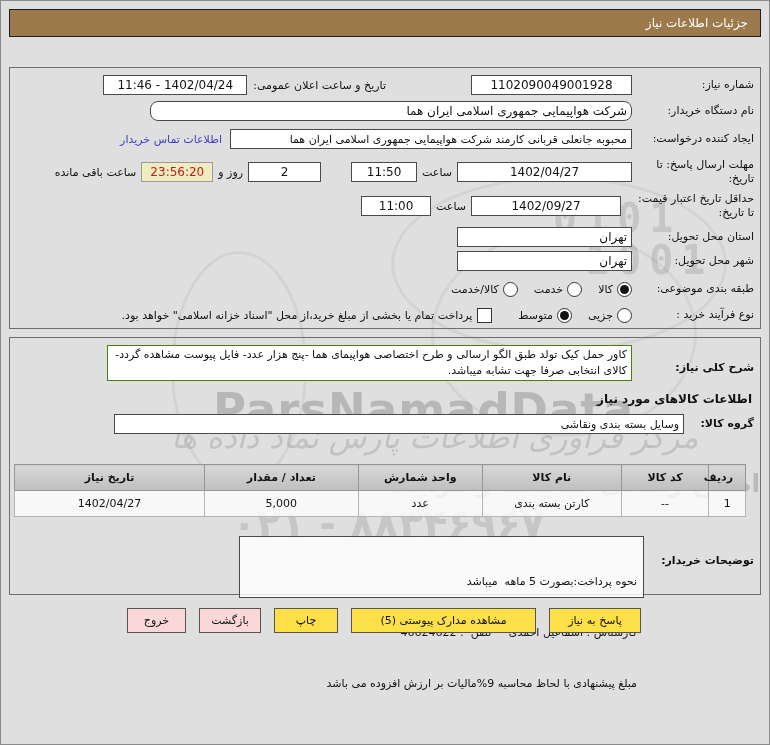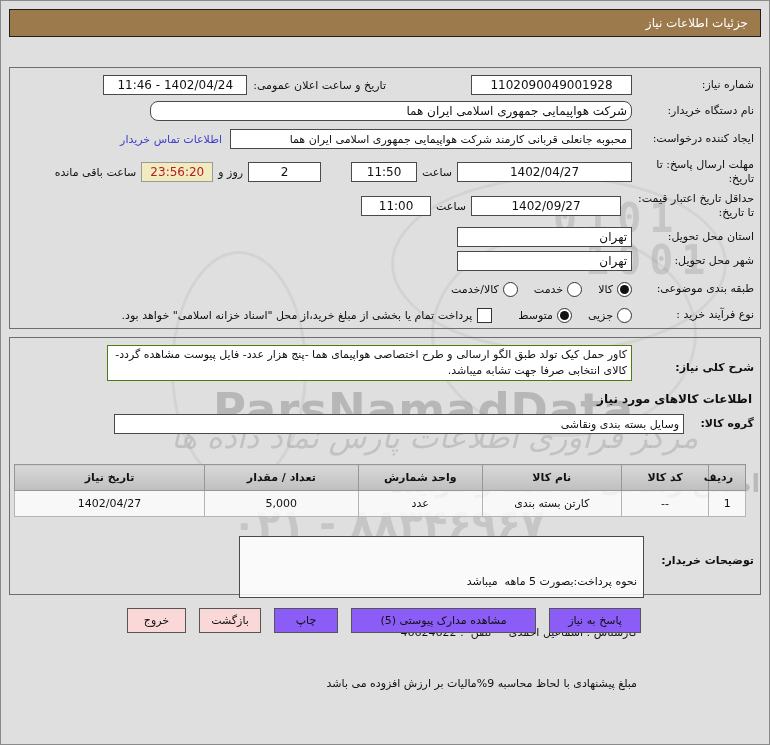--- a/index.html
+++ b/index.html
@@ -62,21 +62,21 @@
     background:rgba(255,255,255,0.78);border:1px solid #b4b4b4;
     font-size:11px;text-align:center;height:25px;padding:0 2px;
   }
   .notesbox{width:405px;height:62px;background:rgba(255,255,255,0.85);border:1px solid #4a4a4a;
             box-sizing:border-box;padding:2px 6px;line-height:1.55;white-space:pre-wrap;}
   .notes-row{margin-top:19px;align-items:flex-start;display:flex;}
   
   .btnrow{position:absolute;top:607px;right:128px;z-index:1;display:flex;gap:13px;}
   .btn{height:25px;border:1px solid #555;box-sizing:border-box;display:flex;align-items:center;
        justify-content:center;font-size:11px;padding:0 10px;cursor:pointer;}
-  .btn-green{background:#8b5cf6;}
+  .btn-green{background:#fde047;}
   .btn-pink{background:#fbd8d8;}
 </style>
 </head>
 <body>
 
 <div class="page">
 
   <div class="wm-layer">
     <div class="wm wm-ellipse" style="left:390px;top:175px;width:330px;height:170px;"></div>
     <div class="wm wm-ellipse" style="left:430px;top:230px;width:260px;height:200px;"></div>

